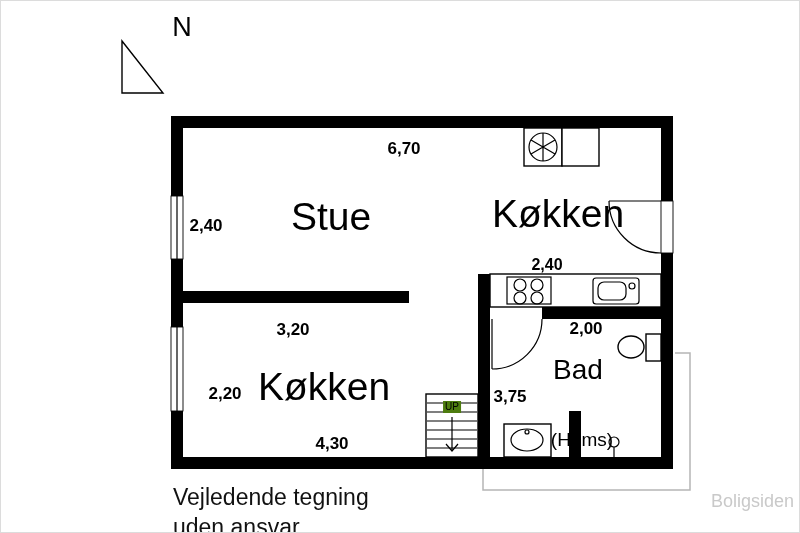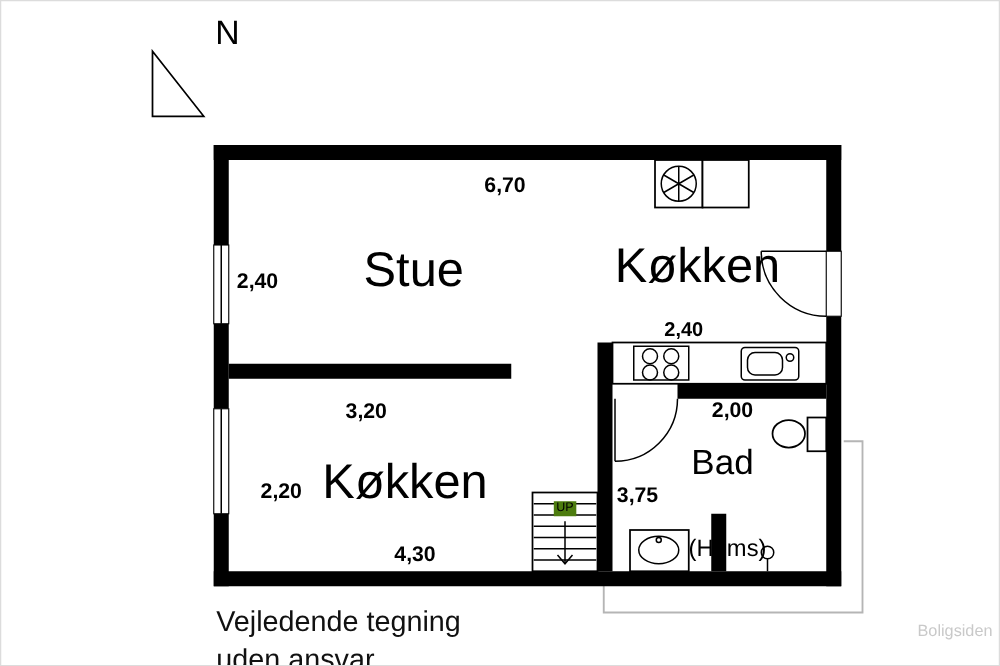--- a/index.html
+++ b/index.html
@@ -21,21 +21,21 @@
   .room{font-size:39px;}
   .dim{font-size:17px;font-weight:bold;}
   .sub{font-size:19px;margin-top:40px;}
   .north{font-size:27px;}
   .up{font-size:10px;background:#4d7c0f;padding:1px 2px;}
   .disclaimer{
     position:absolute;left:172px;top:482px;font-size:23px;line-height:1.3;color:#111;
   }
   .disclaimer span{display:block;}
   .watermark{
-    position:absolute;right:5px;bottom:20px;font-size:13px;color:var(--watermark,#c9c9c9);
+    position:absolute;right:5px;bottom:20px;font-size:18px;color:var(--watermark,#c9c9c9);
   }
 </style>
 </head>
 <body>
 
 <div class="screen">
 
   <svg width="800" height="533" viewBox="0 0 800 533">
 
     <path class="hems-line" d="M 674,352 H 689 V 489 H 482 V 460"></path>

